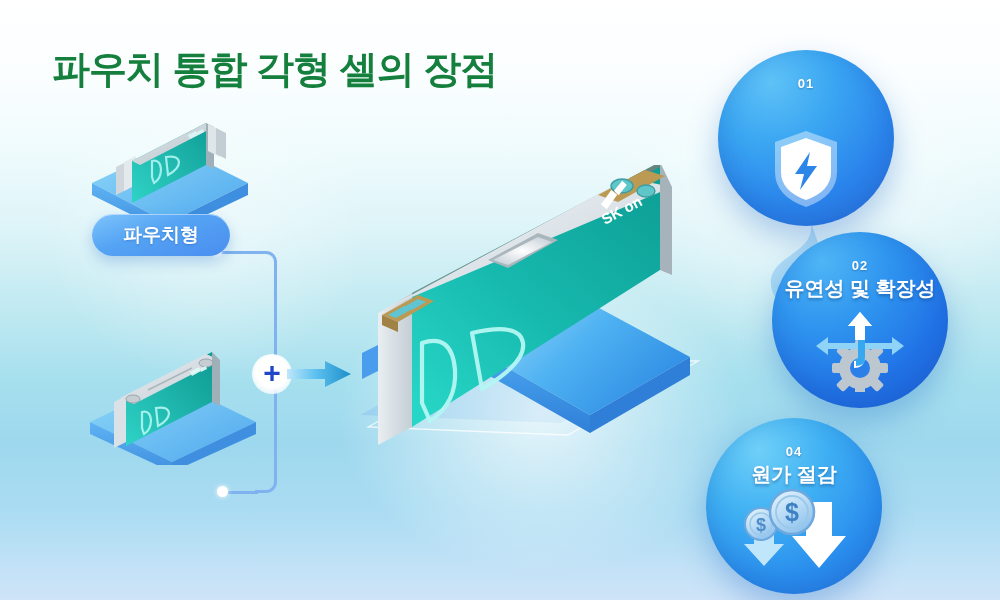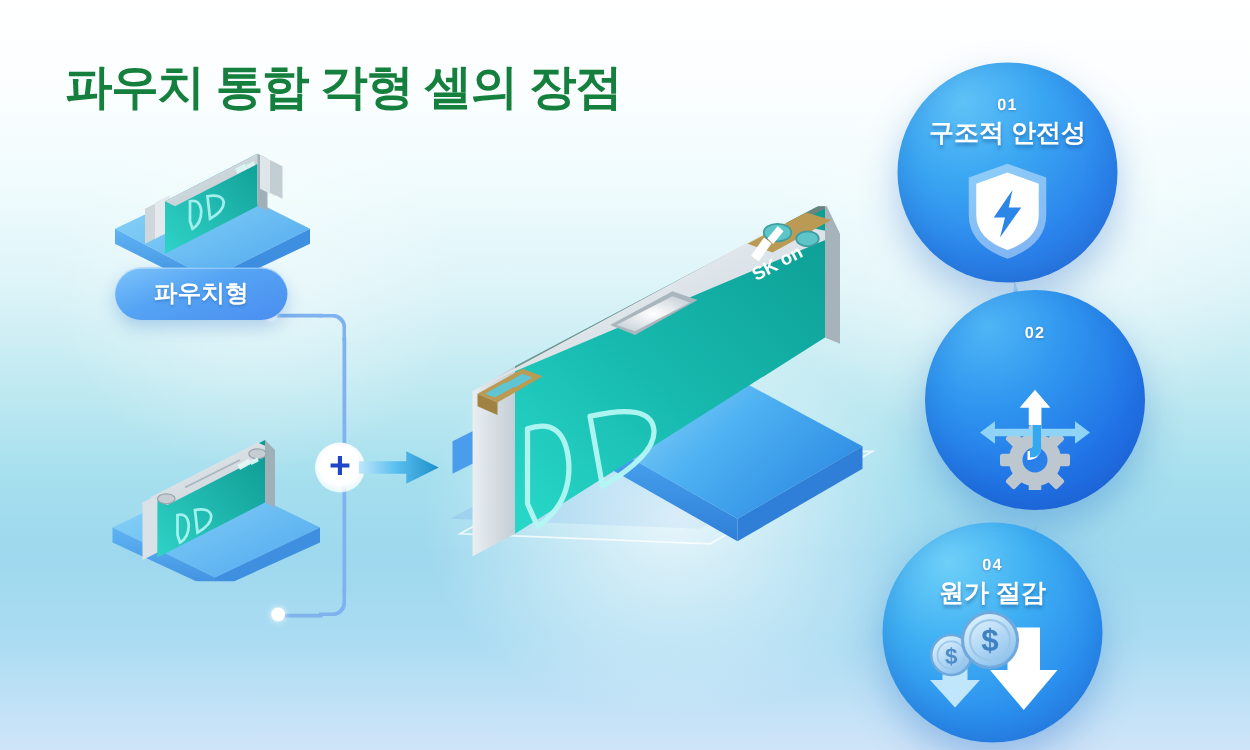--- a/index.html
+++ b/index.html
@@ -92,21 +92,21 @@
   .badge .lbl {
     font-size:20px; font-weight:bold; white-space:nowrap; margin-top:2px;
     text-shadow:0 2px 3px rgba(10,50,110,.40);
   }
   .badge-1 {
     left:718px; top:50px; width:176px; height:176px; padding-top:26px;
     background:radial-gradient(circle at 30% 18%, #5fc2f7 0%, #3aa6f2 33%, #2b85ec 66%, #2a6fe0 100%);
     box-shadow:0 14px 30px rgba(40,110,200,.34), inset 0 -8px 24px rgba(20,70,160,.22);
   }
   .badge-2 {
-    left:740px; top:232px; width:176px; height:176px; padding-top:26px;
+    left:772px; top:232px; width:176px; height:176px; padding-top:26px;
     background:radial-gradient(circle at 28% 16%, #4fb6f6 0%, #2f95ef 34%, #2173e6 68%, #1f62dc 100%);
     box-shadow:0 14px 30px rgba(40,110,200,.34), inset 0 -8px 24px rgba(20,70,160,.22);
   }
   .badge-3 {
     left:706px; top:418px; width:176px; height:176px; padding-top:26px;
     background:radial-gradient(circle at 30% 18%, #6fd0f8 0%, #3fb0f3 35%, #2a8eee 70%, #2a7ae6 100%);
     box-shadow:0 14px 30px rgba(40,110,200,.34), inset 0 -8px 24px rgba(20,70,160,.22);
   }
   .badge-link {
     position:absolute; pointer-events:none;
@@ -316,30 +316,30 @@
 
   <div class="pill pill-pouch">파우치형</div>
 
   <svg class="badge-link" style="left:700px; top:40px;" width="300" height="560" viewBox="0 0 300 560">
     <path d="M110,180 C120,215 62,215 72,250 C80,278 120,268 130,236" fill="#3fa3f0" opacity=".30"></path>
     <path d="M130,380 C122,410 60,404 56,430 C52,452 96,452 104,420" fill="#3fa3f0" opacity=".26"></path>
   </svg>
 
   <div class="badge badge-1">
     <div class="num">01</div>
-    <div class="lbl">구조적 안전성</div>
     <svg class="badge-icon" style="left:53px; top:78px;" width="70" height="82" viewBox="0 0 70 82">
       <path d="M35,3 L66,14 L66,44 Q66,68 35,79 Q4,68 4,44 L4,14 Z" fill="rgba(255,255,255,.42)"></path>
       <path d="M35,10 L60,19 L60,44 Q60,63 35,72 Q10,63 10,44 L10,19 Z" fill="#ffffff"></path>
       <path d="M39,24 L24,46 L33,46 L29,62 L46,38 L36,38 Z" fill="#2c86e8"></path>
     </svg>
   </div>
 
   <div class="badge badge-2">
     <div class="num">02</div>
+    <div class="lbl">유연성 및 확장성</div>
     <svg class="badge-icon" style="left:40px; top:74px;" width="96" height="86" viewBox="0 0 96 86">
 
       <g fill="#bcc7d0">
         <circle cx="48" cy="62" r="21"></circle>
         <g>
           <rect x="43" y="34" width="10" height="11" rx="2"></rect>
           <rect x="43" y="79" width="10" height="11" rx="2"></rect>
           <rect x="20" y="57" width="11" height="10" rx="2"></rect>
           <rect x="65" y="57" width="11" height="10" rx="2"></rect>
           <rect x="26" y="40" width="10" height="10" rx="2" transform="rotate(-45 31 45)"></rect>

